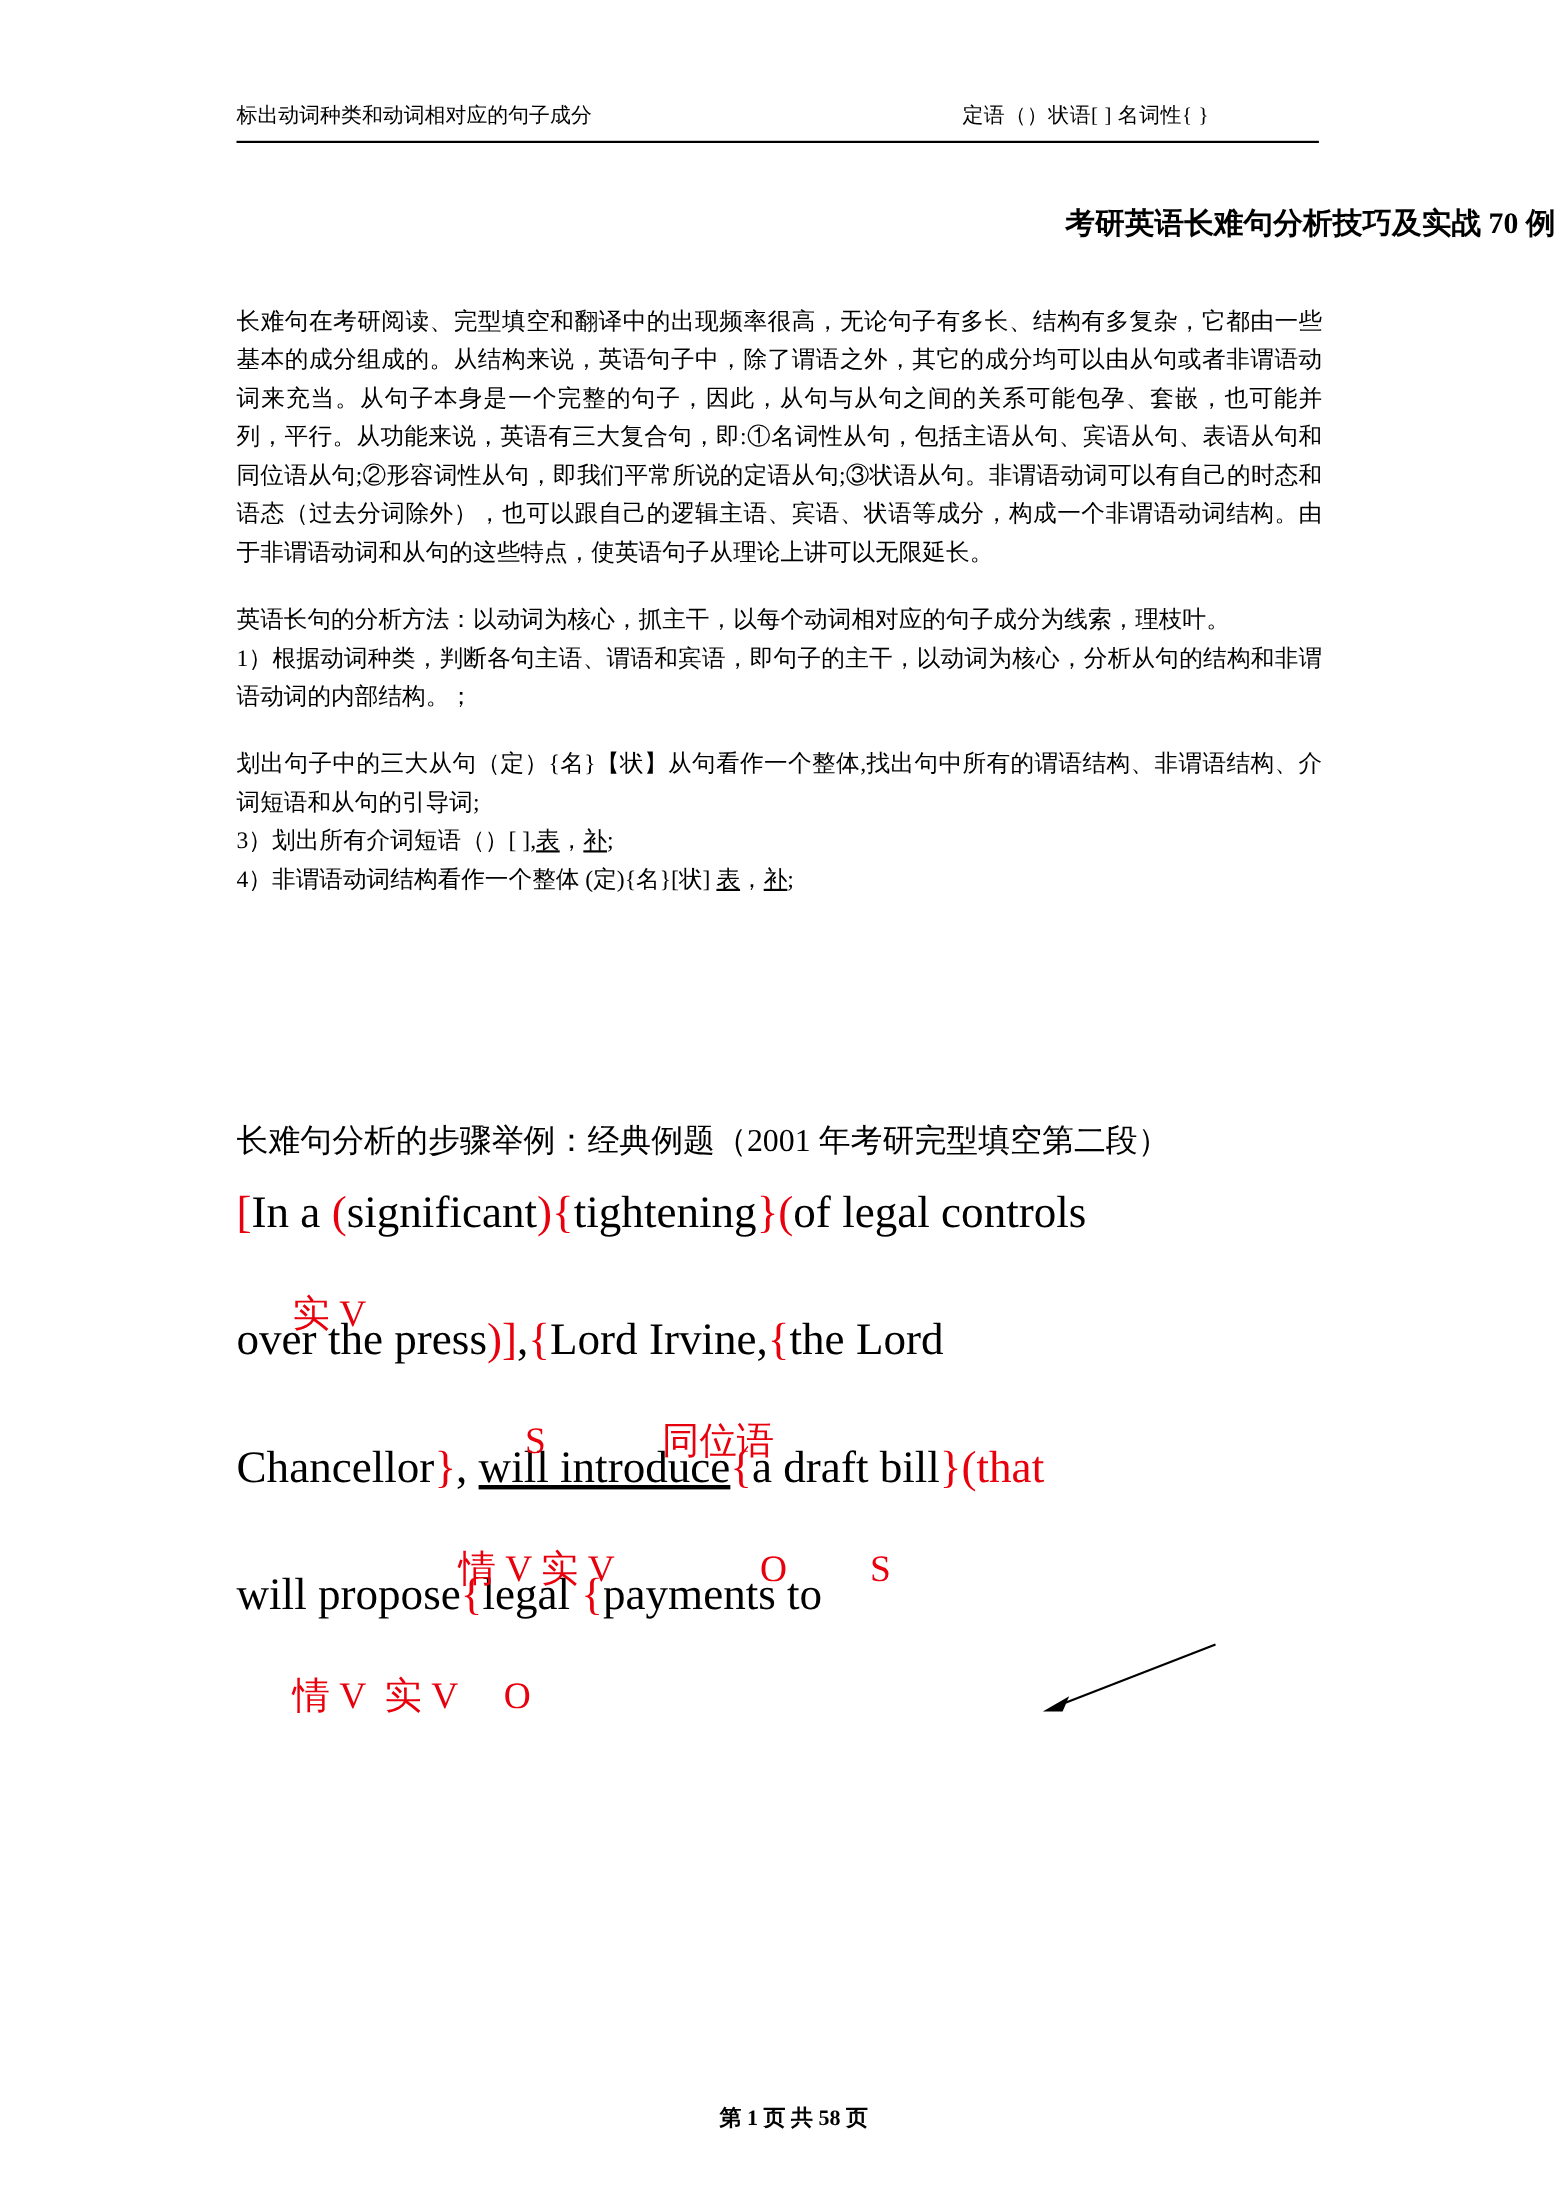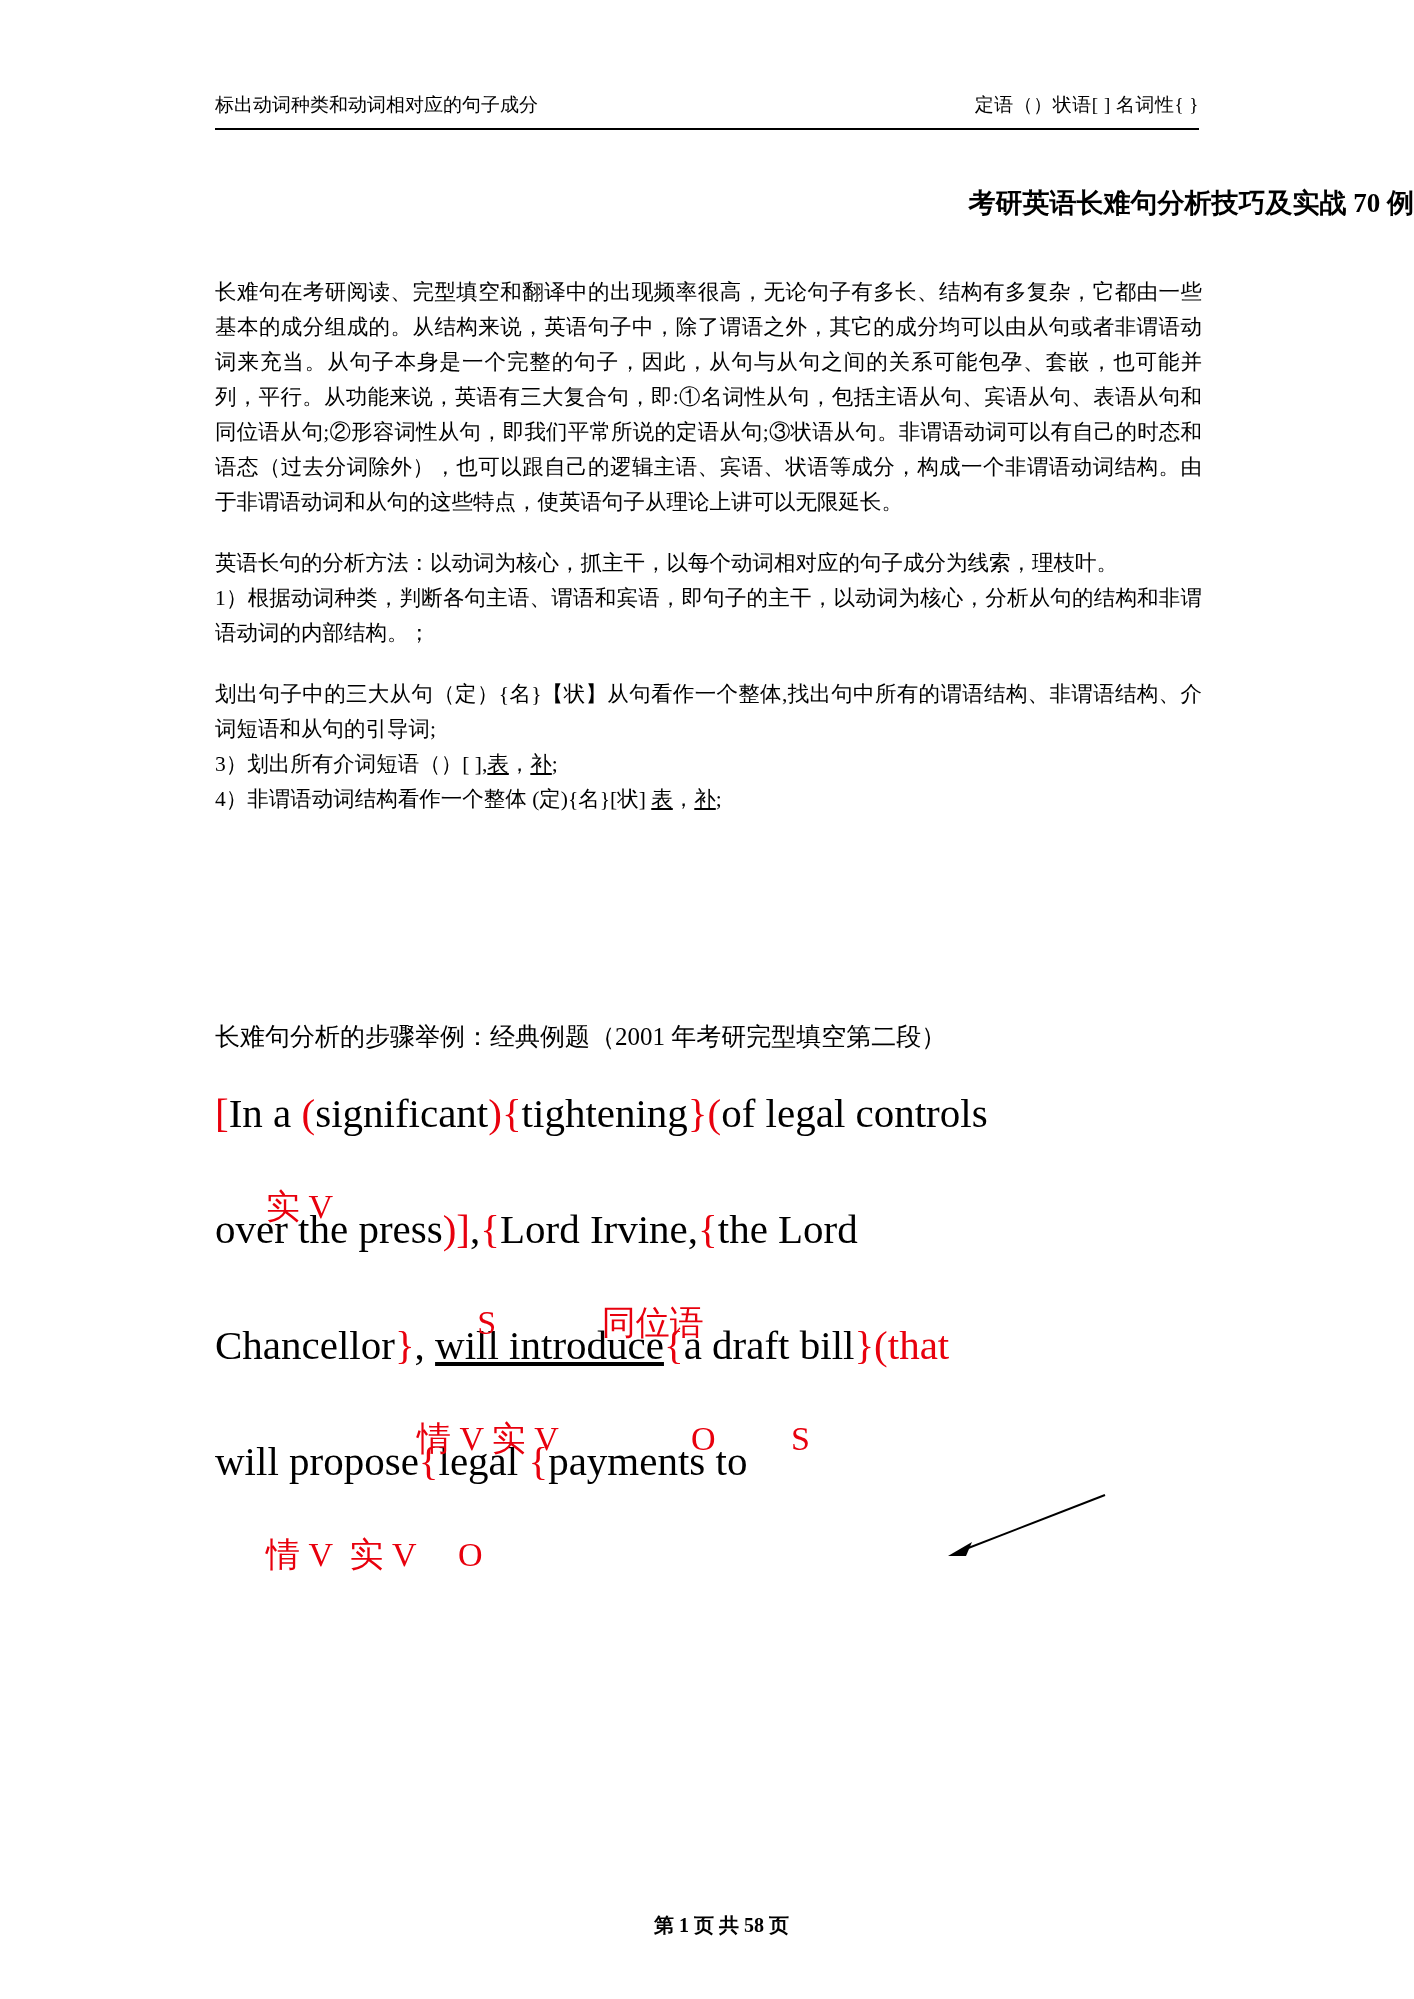--- a/index.html
+++ b/index.html
@@ -34,21 +34,21 @@
     font-family: "Liberation Serif", serif;
     border-bottom: 2px solid #000;
     padding-bottom: 10px;
   }
   .header .h-left {
     width: 560px;
     text-align: left;
   }
   .header .h-right {
     flex: 1;
-    text-align: right;
+    text-align: center;
     letter-spacing: 0.5px;
   }
   
   .doc-title {
     position: absolute;
     left: 0;
     right: 0;
     top: 185px;
     text-align: right;
     font-size: 27px;
@@ -72,23 +72,23 @@
   .para-gap { height: 26px; }
   .u { text-decoration: underline; }
   
   .example {
     position: absolute;
     left: 215px;
     right: 100px;
     top: 1020px;
   }
   .ex-intro {
-    font-size: 25px;
+    font-size: 29px;
     line-height: 34px;
-    margin-bottom: 34px;
+    margin-bottom: 22px;
   }
   .ex-line {
     font-size: 41px;
     line-height: 50px;
     font-family: "Liberation Serif", serif;
     white-space: nowrap;
   }
   .red { color: #e8000d; }
   .ul { text-decoration: underline; }
   .mark-row {

